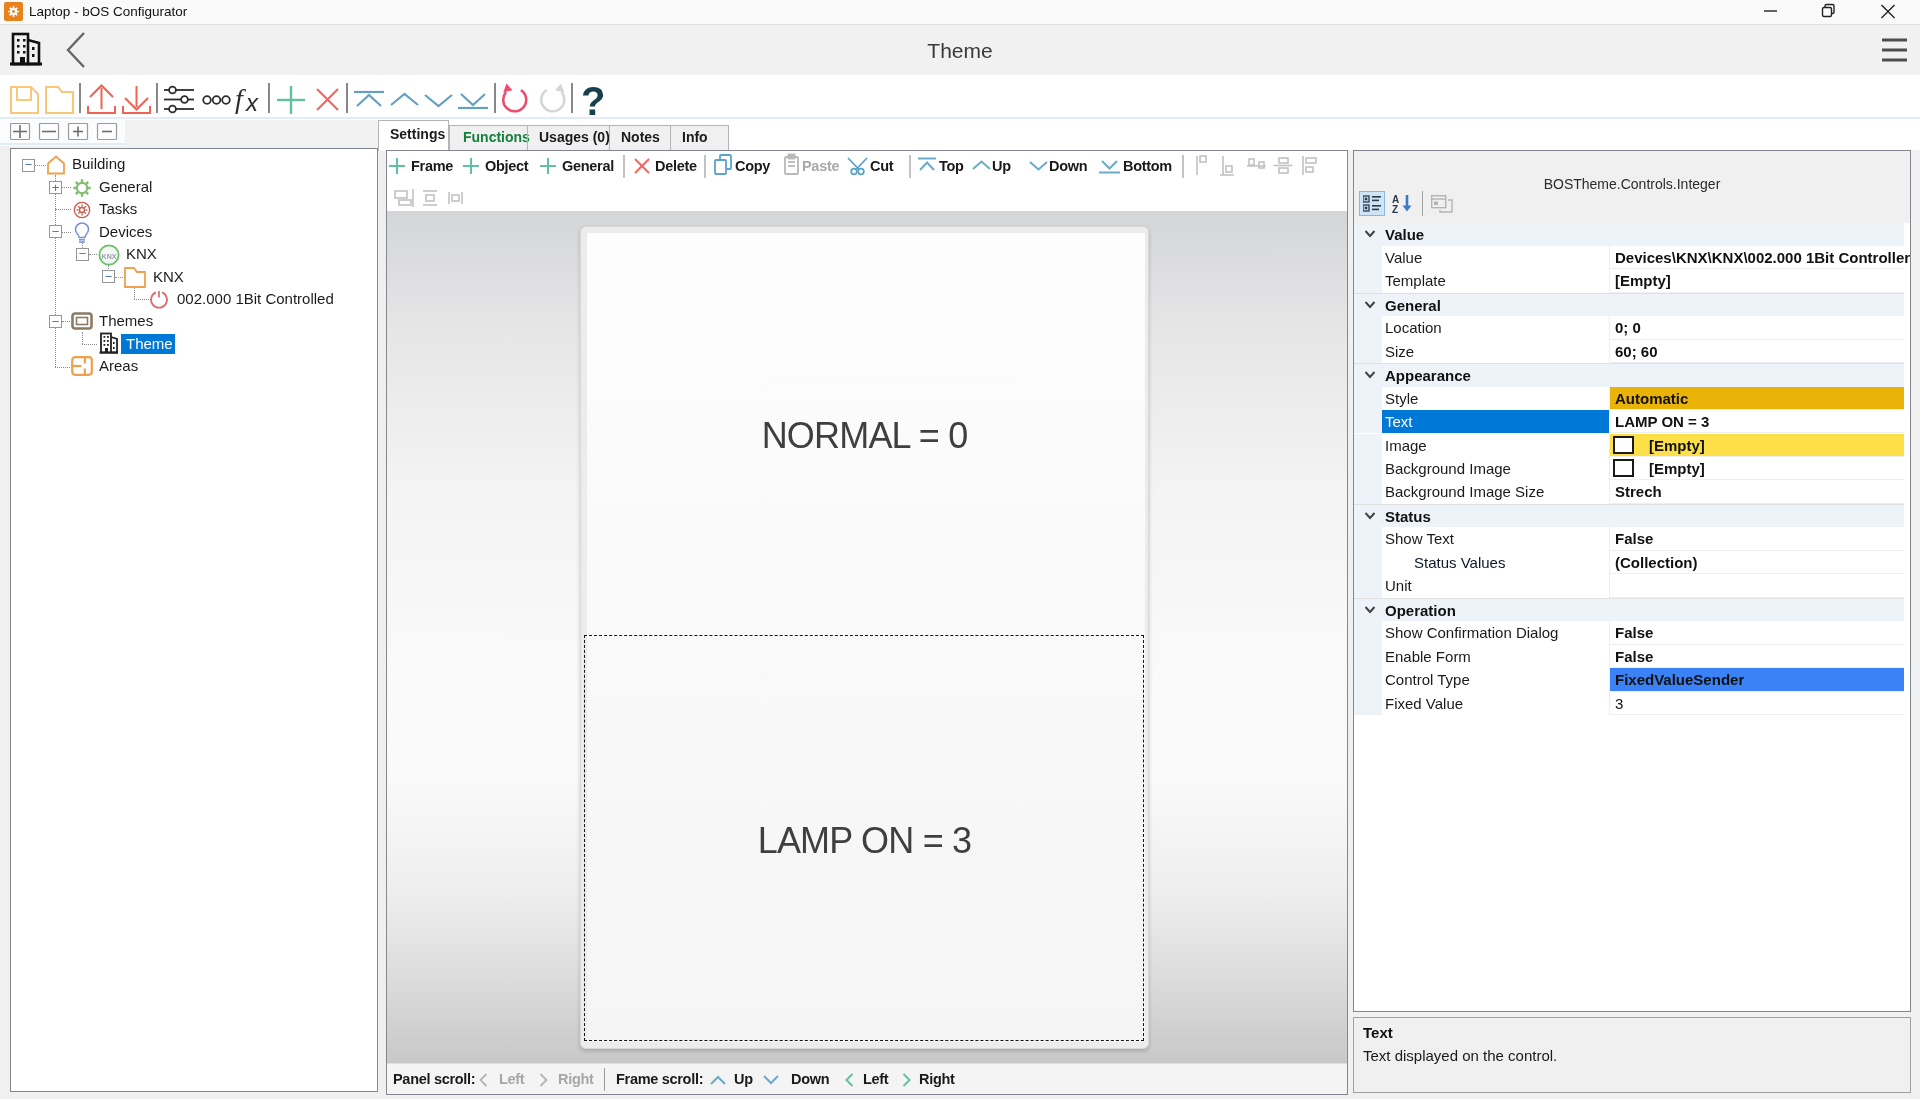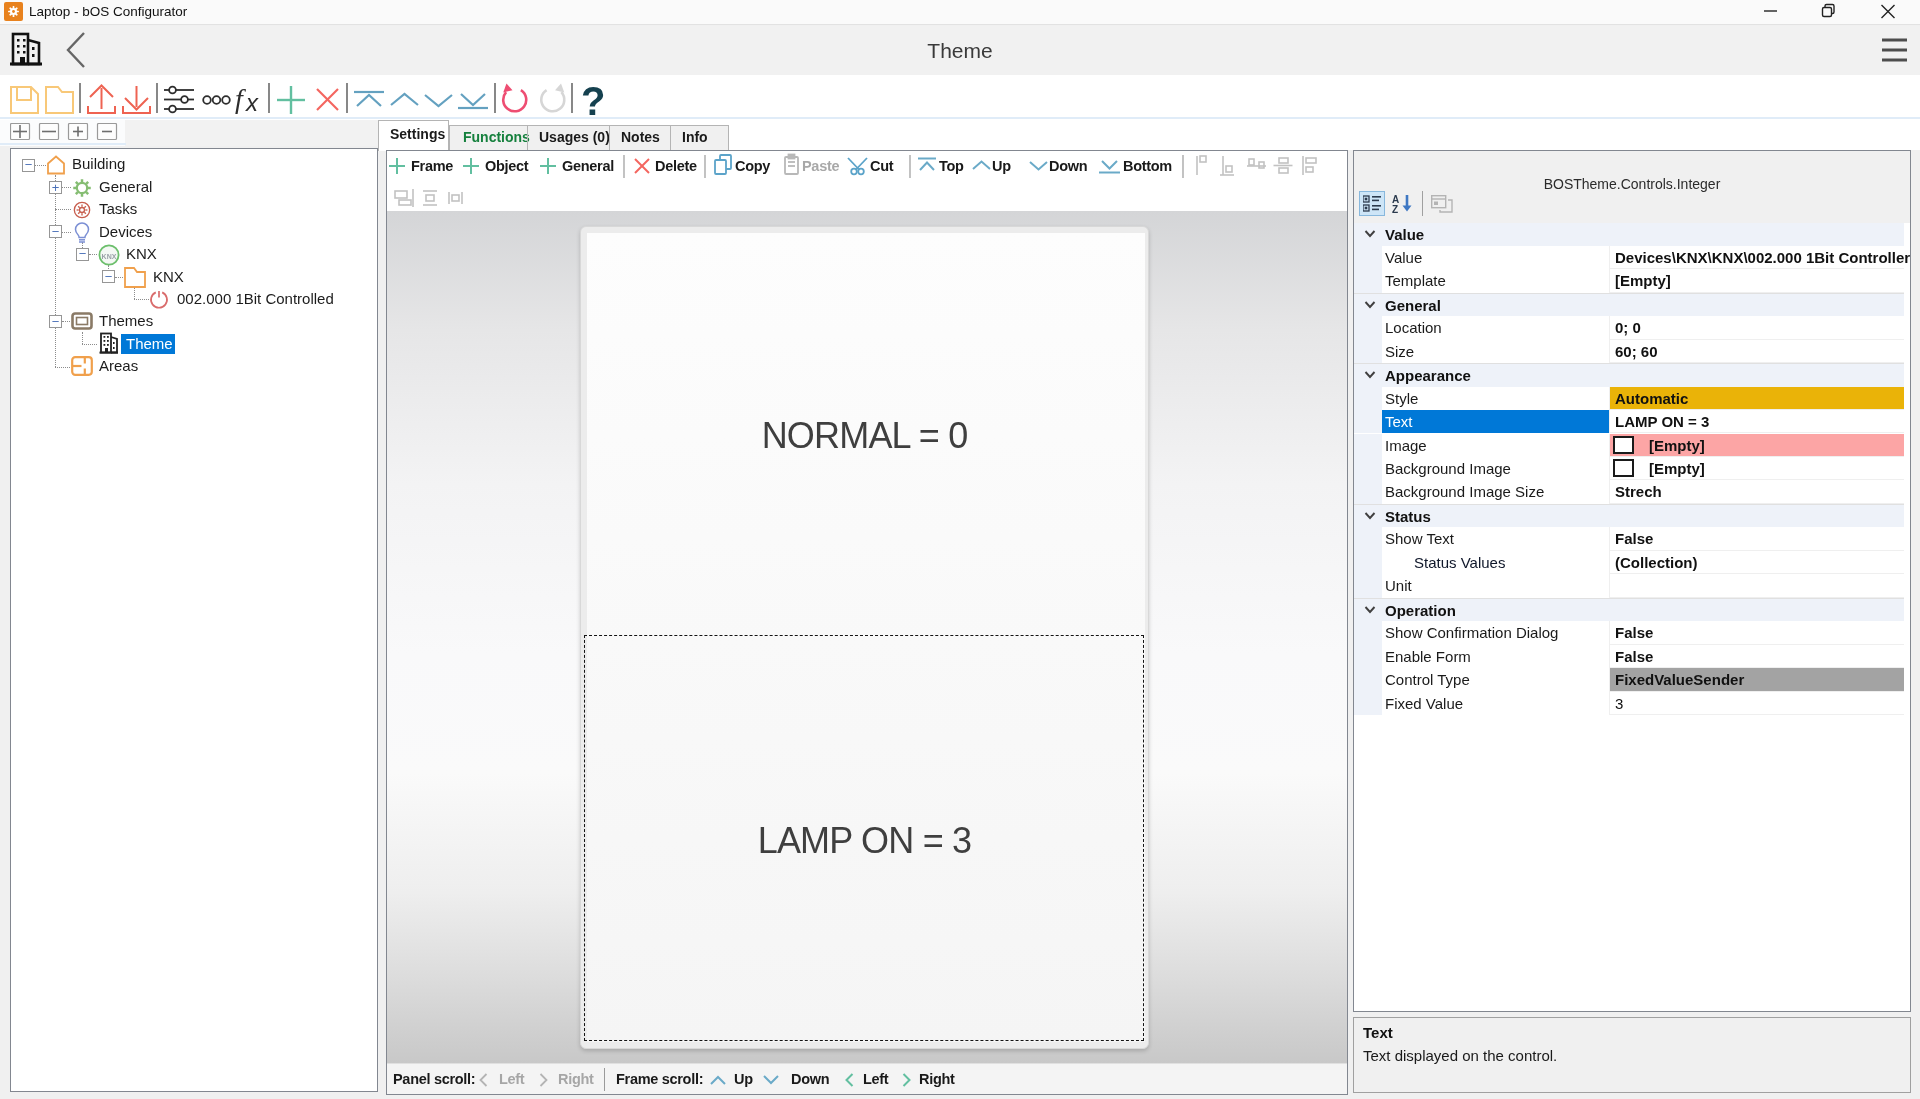--- a/index.html
+++ b/index.html
@@ -537,21 +537,21 @@
           <div class="abs" style="left:31px;top:3px;font-size:15px;color:#1a1a1a;white-space:nowrap;">Style</div>
           <div class="abs" style="left:261px;top:3px;font-size:15px;font-weight:bold;color:#111;white-space:nowrap;">Automatic</div>
         </div>
       <div class="abs" style="left:0;top:187.6px;width:550px;height:23.400000000000006px;background:#fff;border-bottom:1px solid #efefef;">
           <div class="abs" style="left:0;top:0;width:28px;height:23.400000000000006px;background:#eef2f9;"></div>
           <div class="abs" style="left:28px;top:0;width:227px;height:23.400000000000006px;background:#0078d7;"></div>
           <div class="abs" style="left:255px;top:0;width:1px;height:23.400000000000006px;background:#efefef;"></div>
           <div class="abs" style="left:31px;top:3px;font-size:15px;color:#fff;white-space:nowrap;">Text</div>
           <div class="abs" style="left:261px;top:3px;font-size:15px;font-weight:bold;color:#111;white-space:nowrap;">LAMP ON = 3</div>
         </div>
-      <div class="abs" style="left:0;top:211.0px;width:550px;height:23.5px;background:#fca5a5;border-bottom:1px solid #efefef;">
+      <div class="abs" style="left:0;top:211.0px;width:550px;height:23.5px;background:#fde047;border-bottom:1px solid #efefef;">
           <div class="abs" style="left:0;top:0;width:28px;height:23.5px;background:#eef2f9;"></div>
           <div class="abs" style="left:28px;top:0;width:227px;height:23.5px;background:#fff;"></div>
           <div class="abs" style="left:255px;top:0;width:1px;height:23.5px;background:#efefef;"></div>
           <div class="abs" style="left:31px;top:3px;font-size:15px;color:#1a1a1a;white-space:nowrap;">Image</div>
           <div class="abs" style="left:259px;top:2px;width:21px;height:18px;border:2px solid #1a1a1a;background:#fff;"></div>
           <div class="abs" style="left:295px;top:3px;font-size:15px;font-weight:bold;color:#111;white-space:nowrap;">[Empty]</div>
         </div>
       <div class="abs" style="left:0;top:234.5px;width:550px;height:23.399999999999977px;background:#fff;border-bottom:1px solid #efefef;">
           <div class="abs" style="left:0;top:0;width:28px;height:23.399999999999977px;background:#eef2f9;"></div>
           <div class="abs" style="left:28px;top:0;width:227px;height:23.399999999999977px;background:#fff;"></div>
@@ -607,21 +607,21 @@
           <div class="abs" style="left:31px;top:3px;font-size:15px;color:#1a1a1a;white-space:nowrap;">Show Confirmation Dialog</div>
           <div class="abs" style="left:261px;top:3px;font-size:15px;font-weight:bold;color:#111;white-space:nowrap;">False</div>
         </div>
       <div class="abs" style="left:0;top:422.1px;width:550px;height:23.399999999999977px;background:#fff;border-bottom:1px solid #efefef;">
           <div class="abs" style="left:0;top:0;width:28px;height:23.399999999999977px;background:#eef2f9;"></div>
           <div class="abs" style="left:28px;top:0;width:227px;height:23.399999999999977px;background:#fff;"></div>
           <div class="abs" style="left:255px;top:0;width:1px;height:23.399999999999977px;background:#efefef;"></div>
           <div class="abs" style="left:31px;top:3px;font-size:15px;color:#1a1a1a;white-space:nowrap;">Enable Form</div>
           <div class="abs" style="left:261px;top:3px;font-size:15px;font-weight:bold;color:#111;white-space:nowrap;">False</div>
         </div>
-      <div class="abs" style="left:0;top:445.5px;width:550px;height:23.5px;background:#a3a3a3;border-bottom:1px solid #efefef;">
+      <div class="abs" style="left:0;top:445.5px;width:550px;height:23.5px;background:#3b82f6;border-bottom:1px solid #efefef;">
           <div class="abs" style="left:0;top:0;width:28px;height:23.5px;background:#eef2f9;"></div>
           <div class="abs" style="left:28px;top:0;width:227px;height:23.5px;background:#fff;"></div>
           <div class="abs" style="left:255px;top:0;width:1px;height:23.5px;background:#efefef;"></div>
           <div class="abs" style="left:31px;top:3px;font-size:15px;color:#1a1a1a;white-space:nowrap;">Control Type</div>
           <div class="abs" style="left:261px;top:3px;font-size:15px;font-weight:bold;color:#111;white-space:nowrap;">FixedValueSender</div>
         </div>
       <div class="abs" style="left:0;top:469.0px;width:550px;height:23.399999999999977px;background:#fff;border-bottom:1px solid #efefef;">
           <div class="abs" style="left:0;top:0;width:28px;height:23.399999999999977px;background:#eef2f9;"></div>
           <div class="abs" style="left:28px;top:0;width:227px;height:23.399999999999977px;background:#fff;"></div>
           <div class="abs" style="left:255px;top:0;width:1px;height:23.399999999999977px;background:#efefef;"></div>

